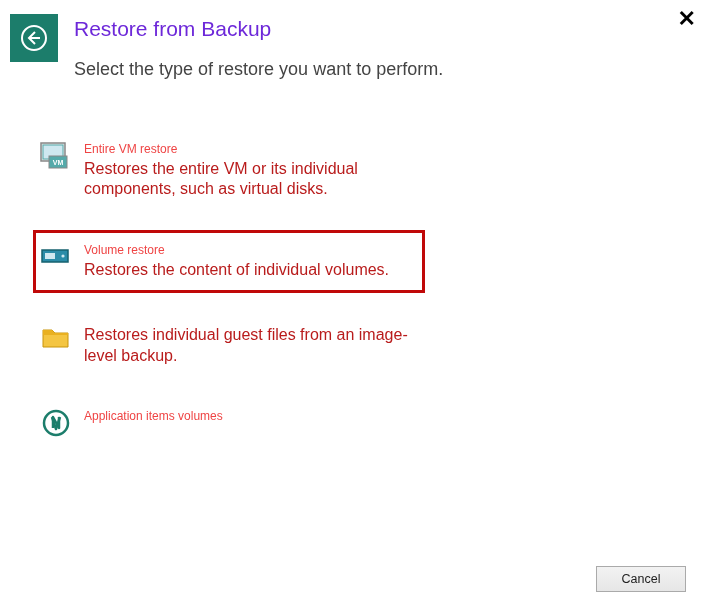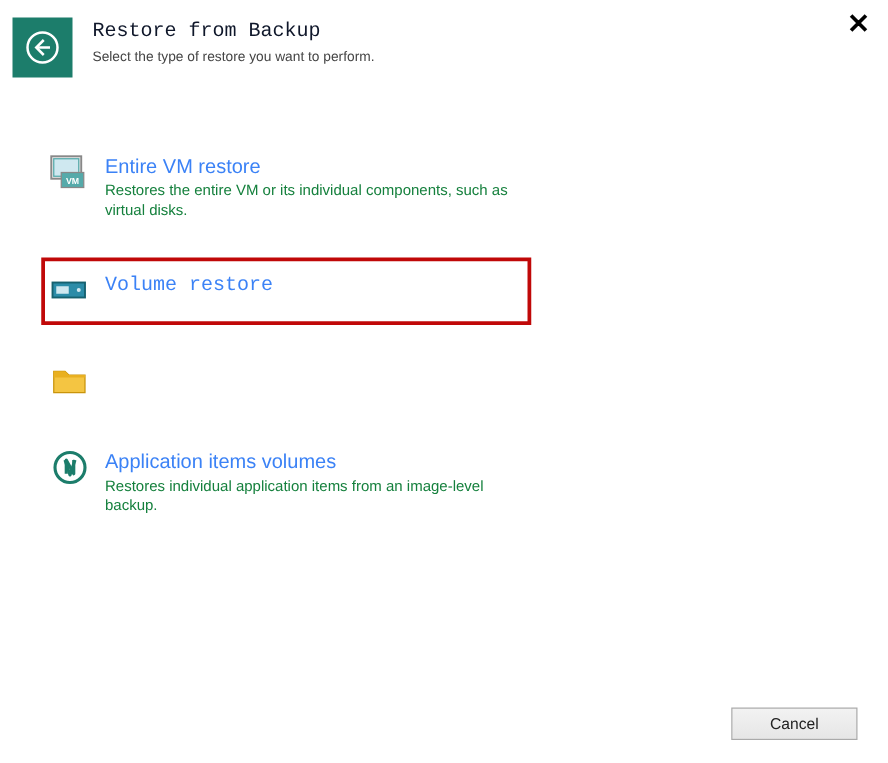--- a/index.html
+++ b/index.html
@@ -26,30 +26,29 @@
       justify-content: center;
       flex-shrink: 0;
       cursor: pointer;
     }
     .back-tile svg { stroke: #fff; }
     .header-text {
       margin-left: 16px;
       padding-top: 2px;
     }
     .title {
-      font-size: 16px;
+      font-size: 21px;
       font-weight: 400;
-      color: #0f172a;
+      color: #6d28d9;
       line-height: 1.2;
-      font-family: Liberation Mono, monospace;
     }
     .subtitle {
-      font-size: 11px;
+      font-size: 18px;
       color: #444;
-      margin-top: 5px;
+      margin-top: 18px;
     }
     .close-btn {
       position: absolute;
       top: 8px;
       right: 14px;
       font-size: 22px;
       font-weight: 700;
       color: #000;
       cursor: pointer;
       line-height: 1;
@@ -64,51 +63,50 @@
       padding: 12px 14px 12px 0;
       margin-bottom: 18px;
       width: 392px;
       cursor: pointer;
       position: relative;
     }
     .option.highlighted {
       border: 3px solid #c00808;
       padding: 10px 11px 10px 0;
       margin-left: -3px;
-      font-family: Liberation Mono, monospace;
     }
     .option-icon {
       width: 32px;
       height: 28px;
       margin-left: 4px;
       margin-right: 12px;
       flex-shrink: 0;
       display: flex;
       align-items: center;
       justify-content: center;
     }
     .option-body { flex: 1; }
     .option-title {
-      font-size: 16px;
-      color: #3b82f6;
+      font-size: 12px;
+      color: #ef4444;
       line-height: 1.2;
     }
     .option-desc {
-      font-size: 12px;
-      color: #15803d;
+      font-size: 16px;
+      color: #b91c1c;
       margin-top: 2px;
       line-height: 1.3;
     }
     .footer {
       position: absolute;
       bottom: 18px;
       right: 24px;
     }
     .cancel-btn {
-      width: 101px;
+      width: 90px;
       height: 26px;
       background: linear-gradient(#f2f2f2, #e6e6e6);
       border: 1px solid #aaa;
       font-size: 12.5px;
       color: #222;
       cursor: pointer;
     }
   </style>
 </head>
 <body>
@@ -150,45 +148,46 @@
   <div class="option highlighted">
     <div class="option-icon">
       <svg width="32" height="20" viewBox="0 0 32 20">
         <rect x="2" y="3" width="26" height="12" fill="#2b8ca8" stroke="#16616f" stroke-width="1.5"></rect>
         <rect x="5" y="6" width="10" height="6" fill="#cfe8f0"></rect>
         <circle cx="23" cy="9" r="1.6" fill="#cfe8f0"></circle>
       </svg>
     </div>
     <div class="option-body">
       <div class="option-title">Volume restore</div>
+      <div class="option-desc">Restores the content of individual volumes.</div>
     </div>
   </div>
 
   <div class="option">
     <div class="option-icon">
       <svg width="30" height="26" viewBox="0 0 30 26">
         <path d="M2 6 h9 l3 3 h13 v14 h-25 z" fill="#f4c542" stroke="#c9940b" stroke-width="1"></path>
         <path d="M2 6 h9 l3 3 h13 v2 h-25 z" fill="#e9b020"></path>
       </svg>
     </div>
     <div class="option-body">
+      <div class="option-desc">Restores individual guest files from an image-level backup.</div>
     </div>
   </div>
 
   <div class="option">
     <div class="option-icon">
       <svg width="28" height="28" viewBox="0 0 28 28">
         <circle cx="14" cy="14" r="12" fill="none" stroke="#1c7d6b" stroke-width="2.5"></circle>
         <path d="M11 22 l0 -11 l6 11 l0 -11" fill="none" stroke="#1c7d6b" stroke-width="2.5" stroke-linejoin="round" transform="translate(0,-3)"></path>
         <path d="M10 8 l4 12 l4 -12" fill="none" stroke="#1c7d6b" stroke-width="2.5" stroke-linejoin="round"></path>
       </svg>
     </div>
     <div class="option-body">
       <div class="option-title">Application items volumes</div>
-      <div class="option-desc">Restores individual application items from an image-level backup.</div>
     </div>
   </div>
 
 </div>
 
 <div class="footer">
   <button class="cancel-btn">Cancel</button>
 </div>
 
 </body></html>

